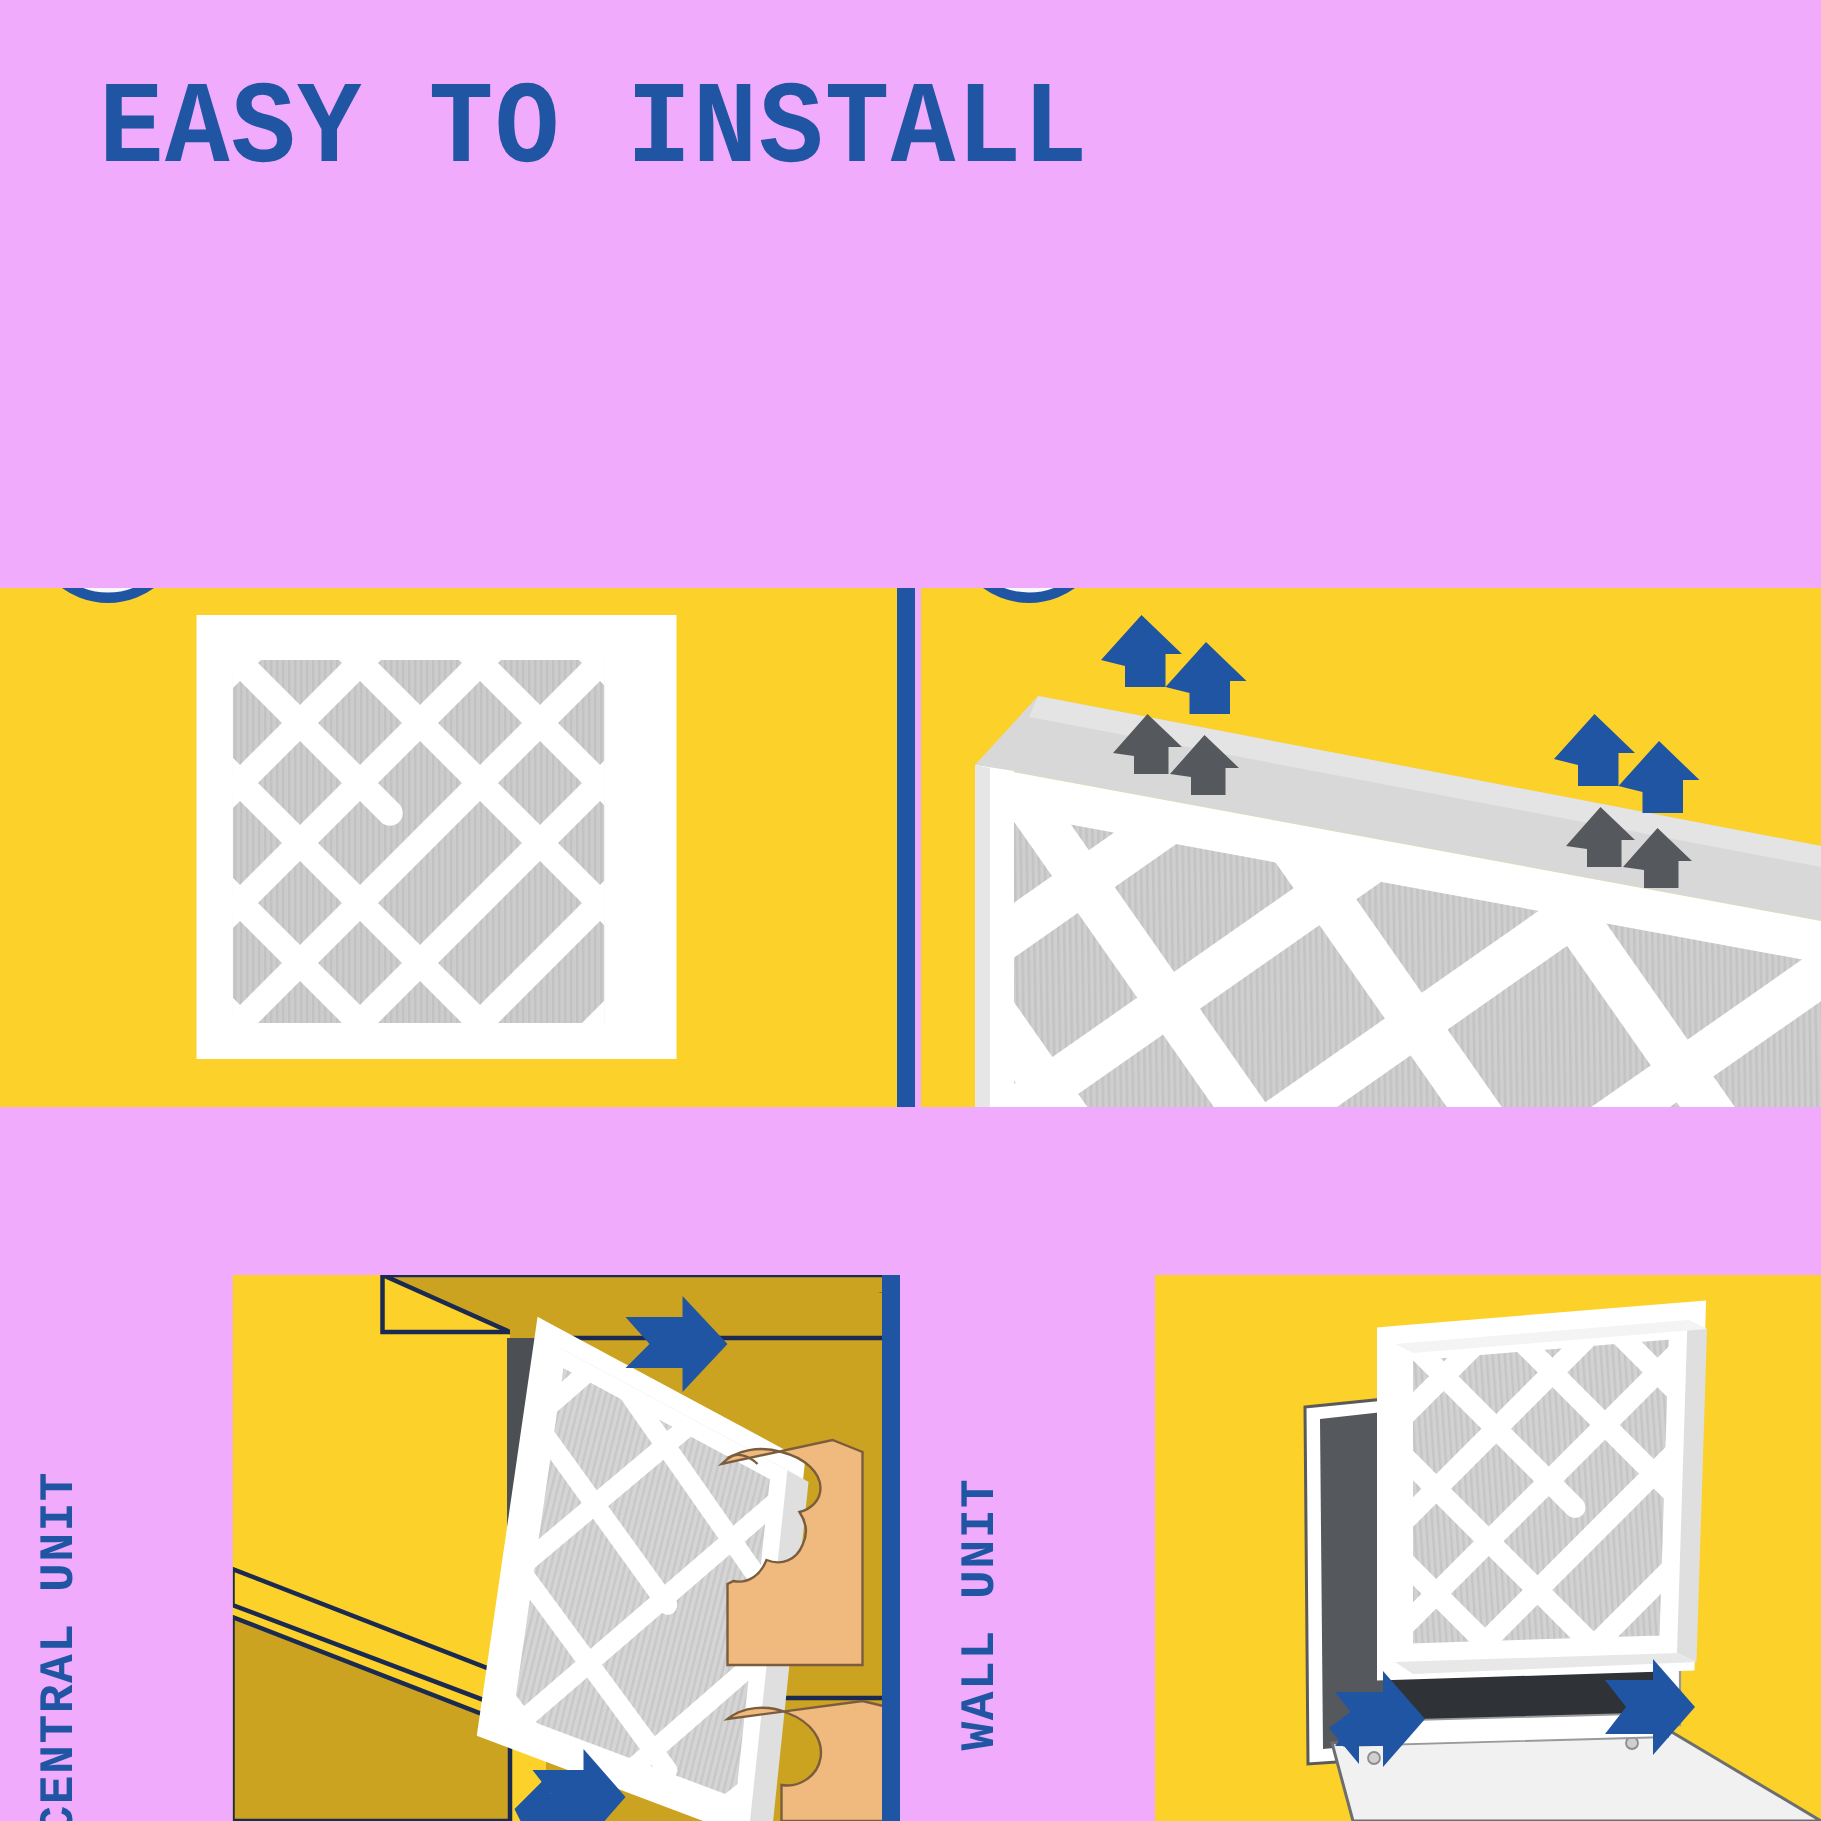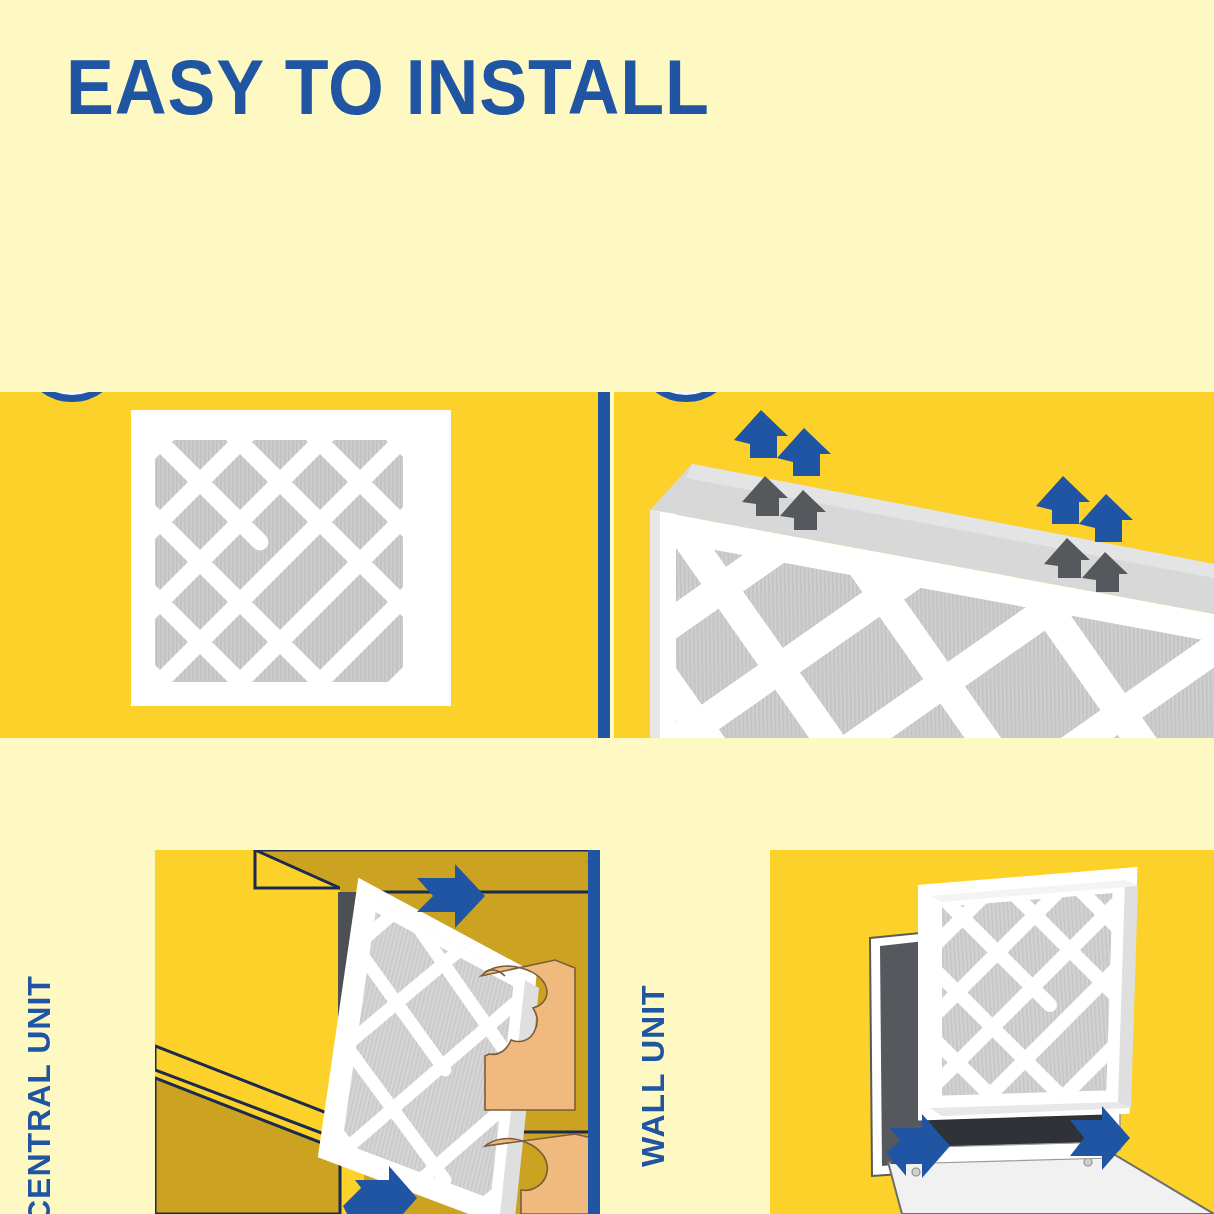--- a/index.html
+++ b/index.html
@@ -4,23 +4,23 @@
 <style>
   html, body {
     margin: 0;
     padding: 0;
     background: #ffffff;
   }
   #root {
     position: relative;
     width: 1214px;
     height: 1214px;
-    background: #fef9c3;
+    background: #f0abfc;
     overflow: hidden;
-    font-family: Liberation Sans, sans-serif;
+    font-family: Liberation Mono, monospace;
   }
 
   
   #page-title {
     position: absolute;
     left: 66px;
     top: 48px;
     font-size: 78px;
     font-weight: bold;
     letter-spacing: 1px;

